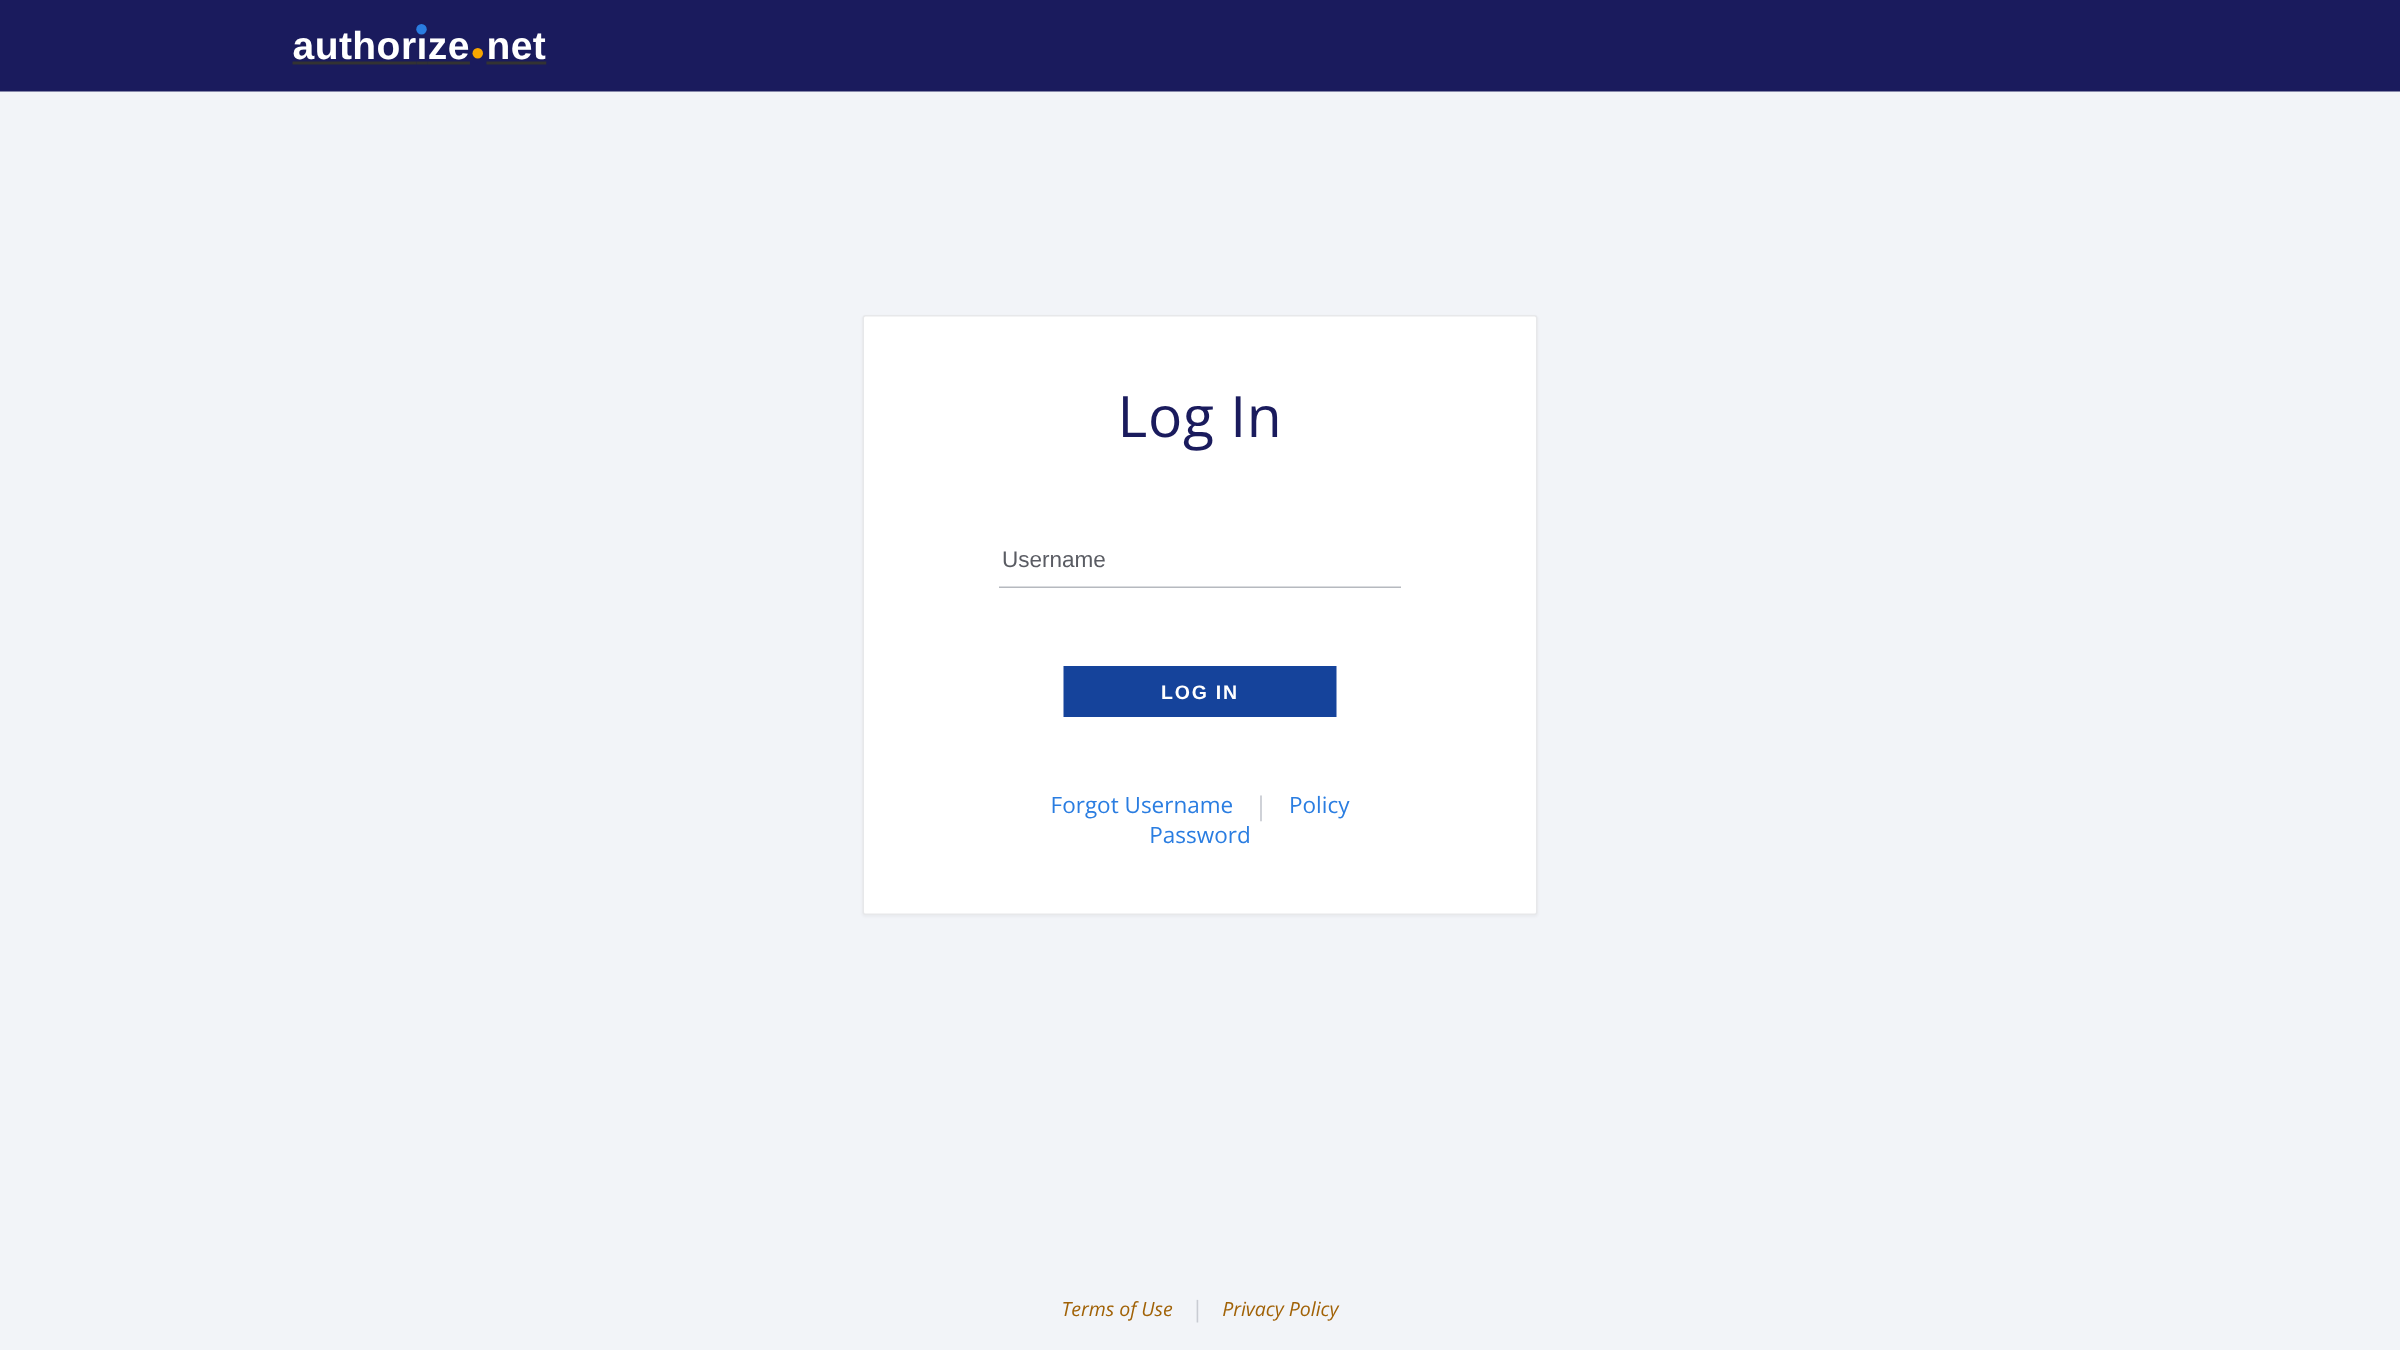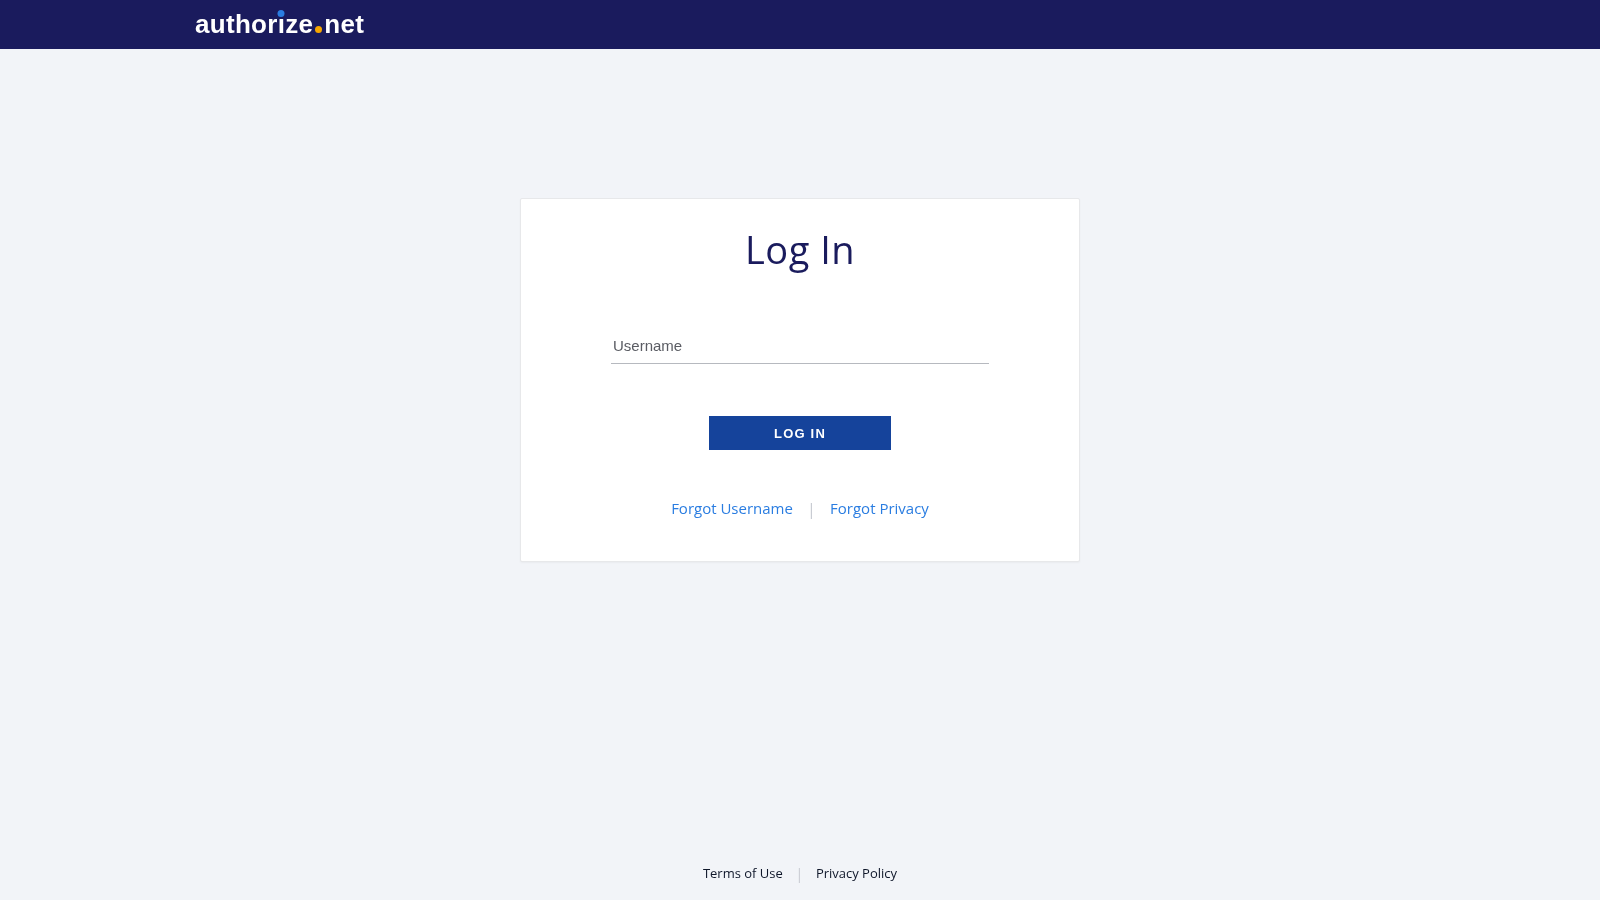--- a/index.html
+++ b/index.html
@@ -4,25 +4,26 @@
 <style>
   * { box-sizing: border-box; margin: 0; padding: 0; }
   html, body { width: 1600px; height: 900px; overflow: hidden; }
   body {
     font-family: "Open Sans", "Segoe UI", "Helvetica Neue", Arial, sans-serif;
     background: #f2f4f8;
     color: #333;
   }
   .header {
     width: 100%;
-    height: 49px;
+    height: 61px;
     background: #1a1b5d;
     display: flex;
     align-items: center;
     padding-left: 195px;
+    text-decoration: underline;
   }
   .logo {
     display: flex;
     align-items: baseline;
     height: 28px;
   }
   .logo-text {
     font-weight: 800;
     font-size: 26px;
     letter-spacing: 0.3px;
@@ -51,26 +52,26 @@
     vertical-align: baseline;
   }
 
   .main {
     width: 100%;
     display: flex;
     justify-content: center;
     padding-top: 149px;
   }
   .card {
-    width: 560px;
+    width: 450px;
     background: #ffffff;
     border: 1px solid #e7e8ea;
     border-radius: 2px;
     box-shadow: 0 1px 2px rgba(0,0,0,0.04);
-    padding: 24px 90px 42px 90px;
+    padding: 40px 90px 42px 90px;
     text-align: center;
   }
   .card-title {
     font-size: 38px;
     font-weight: 400;
     color: #1a1b5d;
     letter-spacing: 0.5px;
     margin-bottom: 56px;
   }
   .field {
@@ -124,21 +125,21 @@
     top: 1px;
   }
   .footer {
     position: absolute;
     bottom: 18px;
     left: 0;
     width: 100%;
     text-align: center;
     font-size: 13px;
   }
-  .footer .link { color: #0f172a; }
+  .footer .link { color: #a16207; font-style: italic; }
   .footer .sep { font-size: 15px; margin: 0 9px; }
 </style>
 </head>
 <body>
 
 <div class="header">
   <div class="logo">
     <span class="logo-text">
       author<span class="logo-i-wrap">ı<span class="logo-i-dot"></span></span>ze<span class="logo-period"></span>net
     </span>
@@ -152,21 +153,21 @@
     <div class="field">
       <input type="text" class="field-input" placeholder="Username" value="" style="">
     </div>
 
 
     <button class="login-btn">LOG IN</button>
 
     <div class="help-links">
       <a class="link">Forgot Username</a>
       <span class="sep">|</span>
-      <a class="link">Forgot Privacy</a>
+      <a class="link">Policy Password</a>
     </div>
   </div>
 </div>
 
 <div class="footer">
   <a class="link">Terms of Use</a>
   <span class="sep">|</span>
   <a class="link">Privacy Policy</a>
 </div>
 

